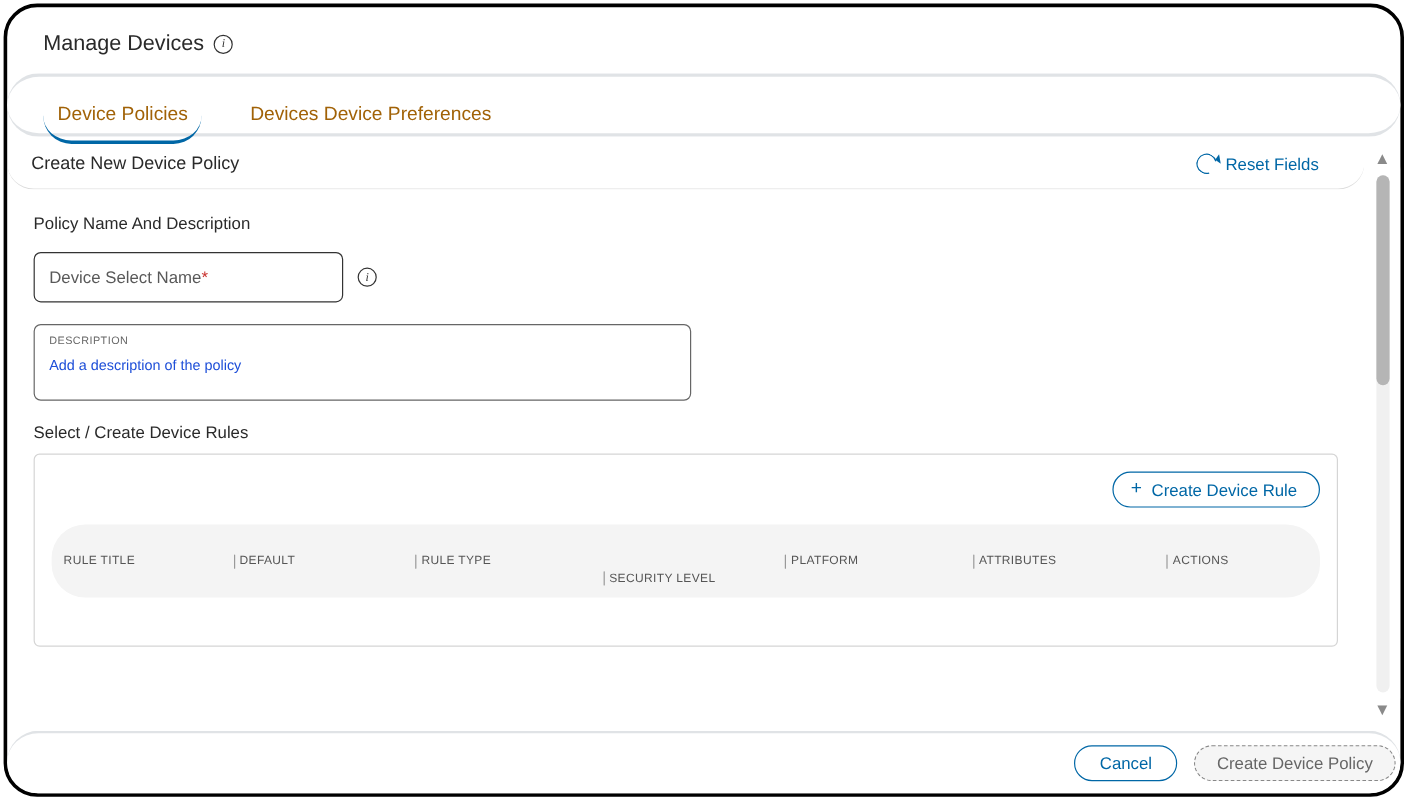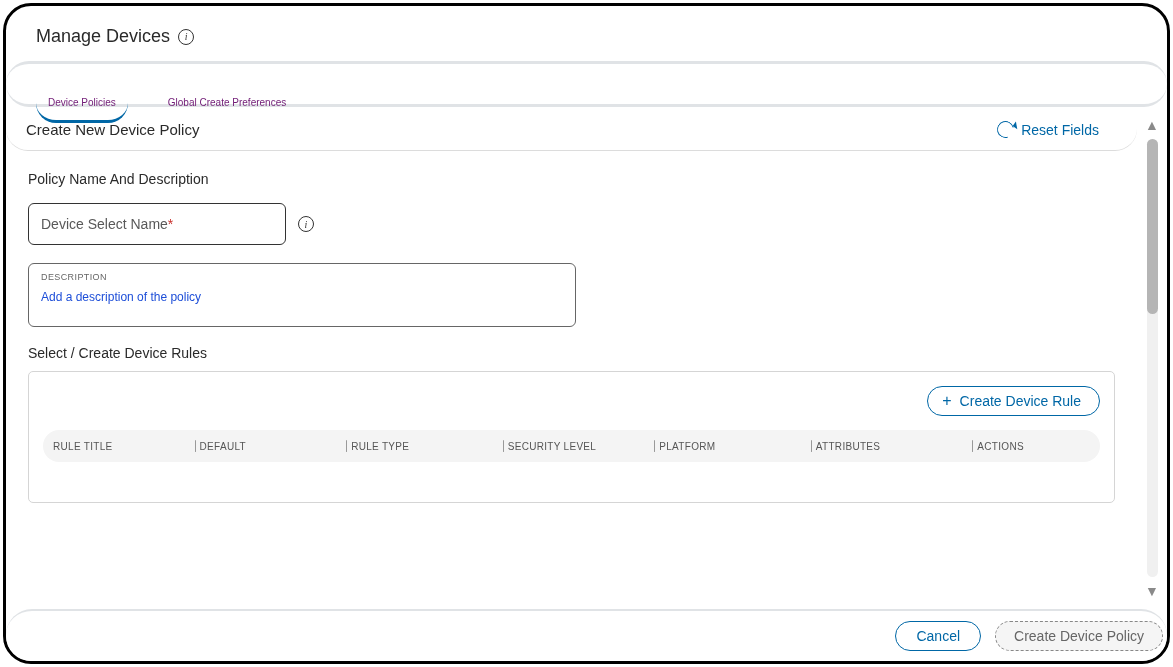--- a/index.html
+++ b/index.html
@@ -52,26 +52,26 @@
       background: #fff;
     }
     .tab-bar {
       display: flex;
       padding: 0 18px 0 30px;
       gap: 28px;
       align-items: flex-end;
     }
     .tab {
       padding: 14px 12px 12px;
-      font-size: 10px;
-      color: #701a75;
+      font-size: 16px;
+      color: #a16207;
       cursor: pointer;
       border-bottom: 3px solid transparent;
       position: relative;
-      top: 19px;
+      top: 9px;
     }
     .tab.active {
       border-bottom-color: #0067a6;
       font-weight: 400;
     }
     .body-row {
       flex: 1;
       display: flex;
       overflow: hidden;
       position: relative;
@@ -216,21 +216,21 @@
     }
     .col-divider {
       width: 1px;
       height: 12px;
       background: #999;
       display: inline-block;
     }
     .c1 { width: 140px; text-align: center; }
     .c2 { width: 150px; }
     .c3 { width: 155px; }
-    .c4 { width: 150px; }
+    .c4 { width: 150px; margin-top: 29px; }
     .c5 { width: 155px; }
     .c6 { width: 160px; }
     .c7 { width: 130px; }
     .scroll-gutter {
       width: 30px;
       display: flex;
       flex-direction: column;
       align-items: center;
       justify-content: space-between;
       padding: 10px 0;
@@ -291,21 +291,21 @@
 <div class="frame">
 
   <div class="header">
     <span class="page-title">Manage Devices</span>
     <span class="info-circle">i</span>
   </div>
 
   <div class="tab-section">
     <div class="tab-bar">
       <div class="tab active">Device Policies</div>
-      <div class="tab">Global Create Preferences</div>
+      <div class="tab">Devices Device Preferences</div>
     </div>
   </div>
 
   <div class="body-row">
 
     <div class="content-scroll">
 
       <div class="section-header">
         <span class="section-title">Create New Device Policy</span>
         <span class="reset-link">

